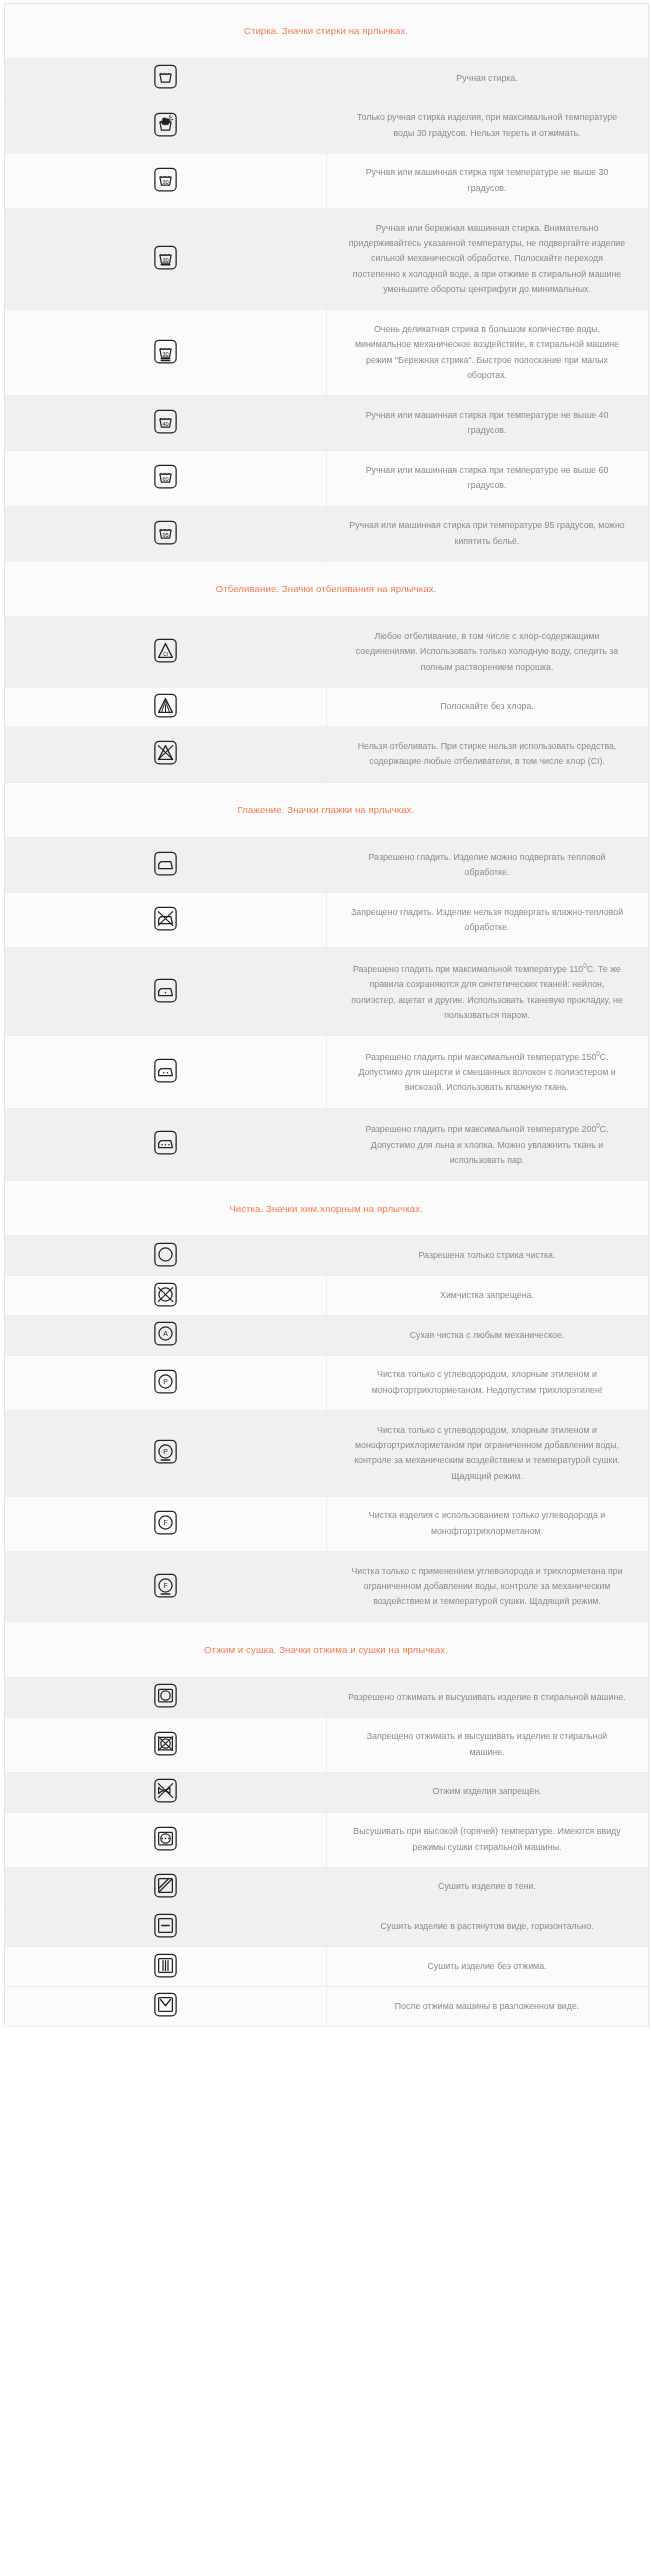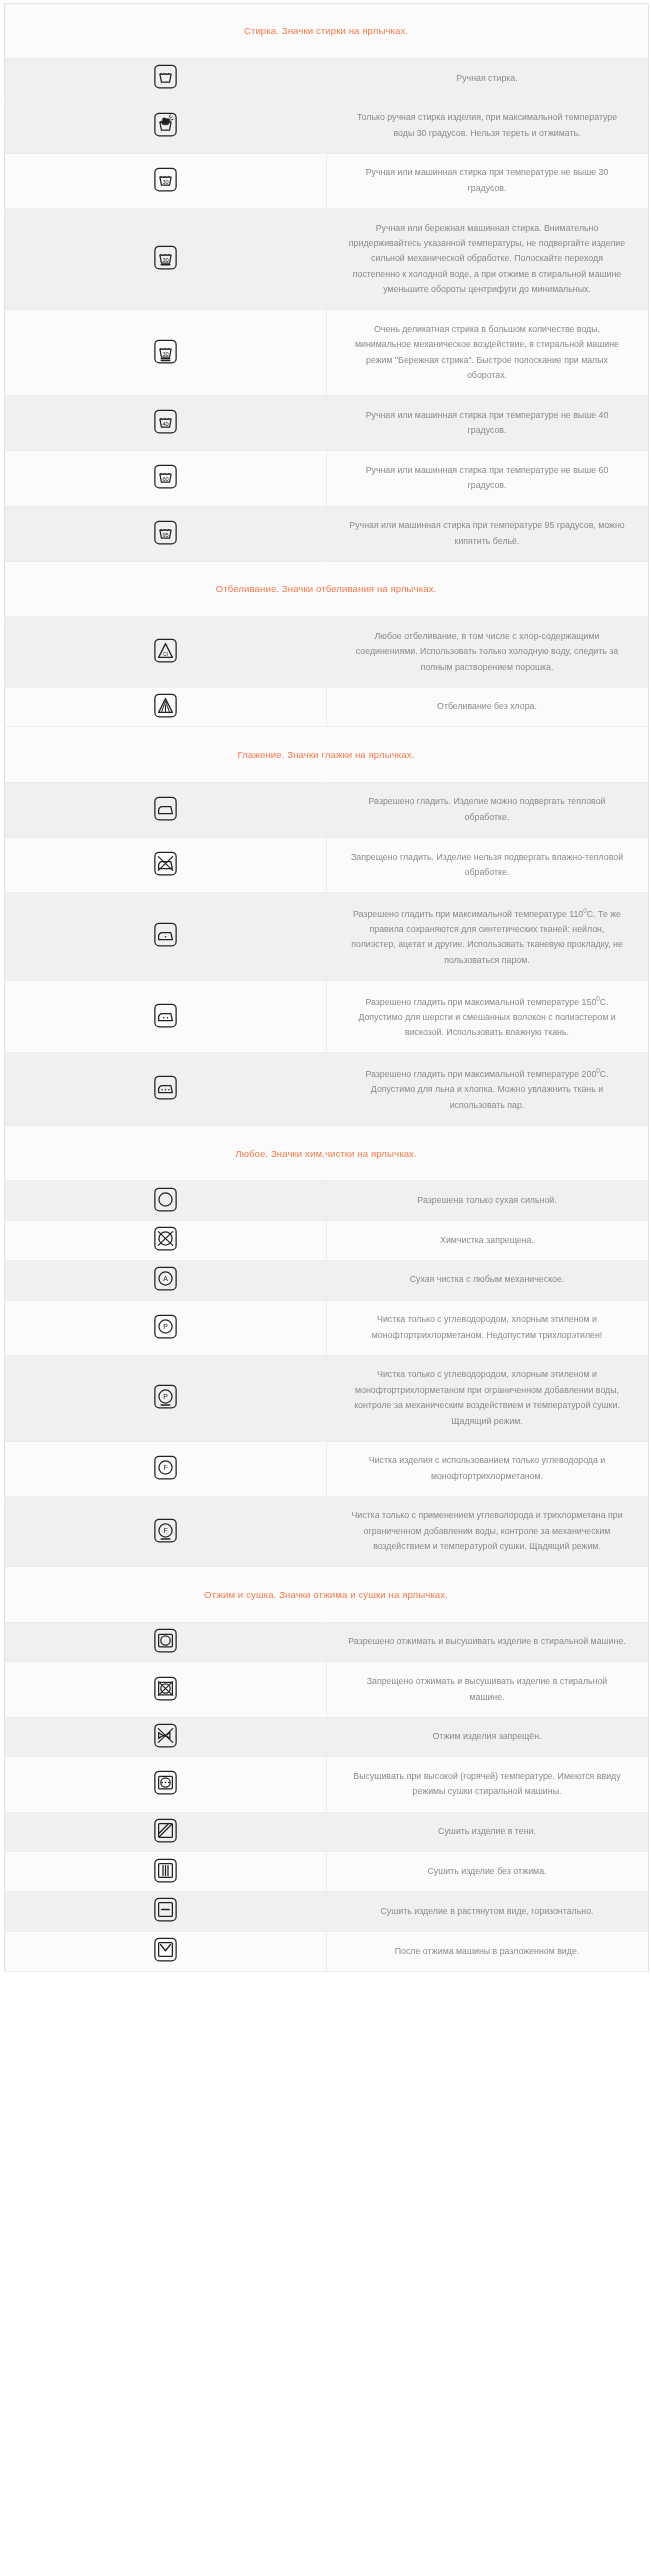--- a/index.html
+++ b/index.html
@@ -155,21 +155,29 @@
               <text x="20" y="28" font-size="7.5" font-family="Liberation Sans, sans-serif" fill="#222222" stroke="none" text-anchor="middle">CI</text>
             </svg></span></td>
         <td class="desc-cell">Любое отбеливание, в том числе с хлор-содержащими соединениями. Использовать только холодную воду, следить за полным растворением порошка.</td>
       </tr>
       <tr class="item-row">
         <td class="icon-cell"><span class="icon-box"><svg width="25" height="25" viewBox="0 0 40 40" fill="none" stroke="#222222" stroke-width="2" stroke-linecap="round" stroke-linejoin="round">
               <rect x="3" y="2" width="34" height="36" rx="7" ry="7" stroke-width="2"></rect>
               <path d="M20 9 L31 31 H9 Z" stroke-width="2"></path>
               <path d="M20 13 L26.5 31 M20 13 L13.5 31 M20 19 L20 31" stroke-width="1.6"></path>
             </svg></span></td>
-        <td class="desc-cell">Отбеливание без хлора.</td>
+        <td class="desc-cell">Полоскайте без хлора.</td>
+      </tr>
+      <tr class="item-row alt">
+        <td class="icon-cell"><span class="icon-box"><svg width="25" height="25" viewBox="0 0 40 40" fill="none" stroke="#222222" stroke-width="2" stroke-linecap="round" stroke-linejoin="round">
+              <rect x="3" y="2" width="34" height="36" rx="7" ry="7" stroke-width="2"></rect>
+              <path d="M20 9 L31 31 H9 Z" stroke-width="2"></path>
+              <path d="M8.5 9 L31.5 31 M31.5 9 L8.5 31" stroke-width="2"></path>
+            </svg></span></td>
+        <td class="desc-cell">Нельзя отбеливать. При стирке нельзя использовать средства, содержащие любые отбеливатели, в том числе хлор (CI).</td>
       </tr>
       <tr class="section-head">
         <td colspan="2">Глажение. Значки глажки на ярлычках.</td>
       </tr>
       <tr class="item-row alt">
         <td class="icon-cell"><span class="icon-box"><svg width="25" height="25" viewBox="0 0 40 40" fill="none" stroke="#222222" stroke-width="2" stroke-linecap="round" stroke-linejoin="round">
               <rect x="3" y="2" width="34" height="36" rx="7" ry="7" stroke-width="2"></rect>
               <path d="M9 28 H31 L28.5 17 H14 Q10.5 17 9 22 Z" stroke-width="2"></path>
             </svg></span></td>
         <td class="desc-cell">Разрешено гладить. Изделие можно подвергать тепловой обработке.</td>
@@ -203,28 +211,28 @@
         <td class="icon-cell"><span class="icon-box"><svg width="25" height="25" viewBox="0 0 40 40" fill="none" stroke="#222222" stroke-width="2" stroke-linecap="round" stroke-linejoin="round">
               <rect x="3" y="2" width="34" height="36" rx="7" ry="7" stroke-width="2"></rect>
               <path d="M9 28 H31 L28.5 17 H14 Q10.5 17 9 22 Z" stroke-width="2"></path>
               <circle cx="14.5" cy="23.5" r="1.3" fill="#222222" stroke="none"></circle>
               <circle cx="20" cy="23.5" r="1.3" fill="#222222" stroke="none"></circle>
               <circle cx="25.5" cy="23.5" r="1.3" fill="#222222" stroke="none"></circle>
             </svg></span></td>
         <td class="desc-cell">Разрешено гладить при максимальной температуре 200<sup class="deg">0</sup>С. Допустимо для льна и хлопка. Можно увлажнить ткань и использовать пар.</td>
       </tr>
       <tr class="section-head">
-        <td colspan="2">Любое. Значки хим.чистки на ярлычках.</td>
-      </tr>
-      <tr class="item-row alt">
-        <td class="icon-cell"><span class="icon-box"><svg width="25" height="25" viewBox="0 0 40 40" fill="none" stroke="#222222" stroke-width="2" stroke-linecap="round" stroke-linejoin="round">
-              <rect x="3" y="2" width="34" height="36" rx="7" ry="7" stroke-width="2"></rect>
-              <circle cx="20" cy="20" r="10.5" stroke-width="2"></circle>
-            </svg></span></td>
-        <td class="desc-cell">Разрешена только сухая сильной.</td>
+        <td colspan="2">Чистка. Значки хим.хлорным на ярлычках.</td>
+      </tr>
+      <tr class="item-row alt">
+        <td class="icon-cell"><span class="icon-box"><svg width="25" height="25" viewBox="0 0 40 40" fill="none" stroke="#222222" stroke-width="2" stroke-linecap="round" stroke-linejoin="round">
+              <rect x="3" y="2" width="34" height="36" rx="7" ry="7" stroke-width="2"></rect>
+              <circle cx="20" cy="20" r="10.5" stroke-width="2"></circle>
+            </svg></span></td>
+        <td class="desc-cell">Разрешена только стрика чистка.</td>
       </tr>
       <tr class="item-row">
         <td class="icon-cell"><span class="icon-box"><svg width="25" height="25" viewBox="0 0 40 40" fill="none" stroke="#222222" stroke-width="2" stroke-linecap="round" stroke-linejoin="round">
               <rect x="3" y="2" width="34" height="36" rx="7" ry="7" stroke-width="2"></rect>
               <circle cx="20" cy="20" r="10.5" stroke-width="2"></circle>
               <path d="M8.5 9 L31.5 31 M31.5 9 L8.5 31" stroke-width="2"></path>
             </svg></span></td>
         <td class="desc-cell">Химчистка запрещена.</td>
       </tr>
       <tr class="item-row alt">
@@ -310,35 +318,35 @@
       </tr>
       <tr class="item-row alt">
         <td class="icon-cell"><span class="icon-box"><svg width="25" height="25" viewBox="0 0 40 40" fill="none" stroke="#222222" stroke-width="2" stroke-linecap="round" stroke-linejoin="round">
               <rect x="3" y="2" width="34" height="36" rx="7" ry="7" stroke-width="2"></rect>
               <rect x="9" y="9" width="22" height="22" rx="1.5" stroke-width="2"></rect>
               <path d="M10 30 L30 10" stroke-width="2"></path>
               <path d="M10 24 L24 10" stroke-width="2"></path>
             </svg></span></td>
         <td class="desc-cell">Сушить изделие в тени.</td>
       </tr>
+      <tr class="item-row alt">
+        <td class="icon-cell"><span class="icon-box"><svg width="25" height="25" viewBox="0 0 40 40" fill="none" stroke="#222222" stroke-width="2" stroke-linecap="round" stroke-linejoin="round">
+              <rect x="3" y="2" width="34" height="36" rx="7" ry="7" stroke-width="2"></rect>
+              <rect x="9" y="9" width="22" height="22" rx="1.5" stroke-width="2"></rect>
+              <path d="M14 20 H26" stroke-width="2.2"></path>
+            </svg></span></td>
+        <td class="desc-cell">Сушить изделие в растянутом виде, горизонтально.</td>
+      </tr>
       <tr class="item-row">
         <td class="icon-cell"><span class="icon-box"><svg width="25" height="25" viewBox="0 0 40 40" fill="none" stroke="#222222" stroke-width="2" stroke-linecap="round" stroke-linejoin="round">
               <rect x="3" y="2" width="34" height="36" rx="7" ry="7" stroke-width="2"></rect>
               <rect x="9" y="9" width="22" height="22" rx="1.5" stroke-width="2"></rect>
               <path d="M16 12 V28 M20 12 V28 M24 12 V28" stroke-width="2"></path>
             </svg></span></td>
         <td class="desc-cell">Сушить изделие без отжима.</td>
-      </tr>
-      <tr class="item-row alt">
-        <td class="icon-cell"><span class="icon-box"><svg width="25" height="25" viewBox="0 0 40 40" fill="none" stroke="#222222" stroke-width="2" stroke-linecap="round" stroke-linejoin="round">
-              <rect x="3" y="2" width="34" height="36" rx="7" ry="7" stroke-width="2"></rect>
-              <rect x="9" y="9" width="22" height="22" rx="1.5" stroke-width="2"></rect>
-              <path d="M14 20 H26" stroke-width="2.2"></path>
-            </svg></span></td>
-        <td class="desc-cell">Сушить изделие в растянутом виде, горизонтально.</td>
       </tr>
       <tr class="item-row">
         <td class="icon-cell"><span class="icon-box"><svg width="25" height="25" viewBox="0 0 40 40" fill="none" stroke="#222222" stroke-width="2" stroke-linecap="round" stroke-linejoin="round">
               <rect x="3" y="2" width="34" height="36" rx="7" ry="7" stroke-width="2"></rect>
               <rect x="9" y="9" width="22" height="22" rx="1.5" stroke-width="2"></rect>
               <path d="M12 12 L20 22 L28 12" stroke-width="2"></path>
             </svg></span></td>
         <td class="desc-cell">После отжима машины в разложенном виде.</td>
       </tr>
     </tbody>

